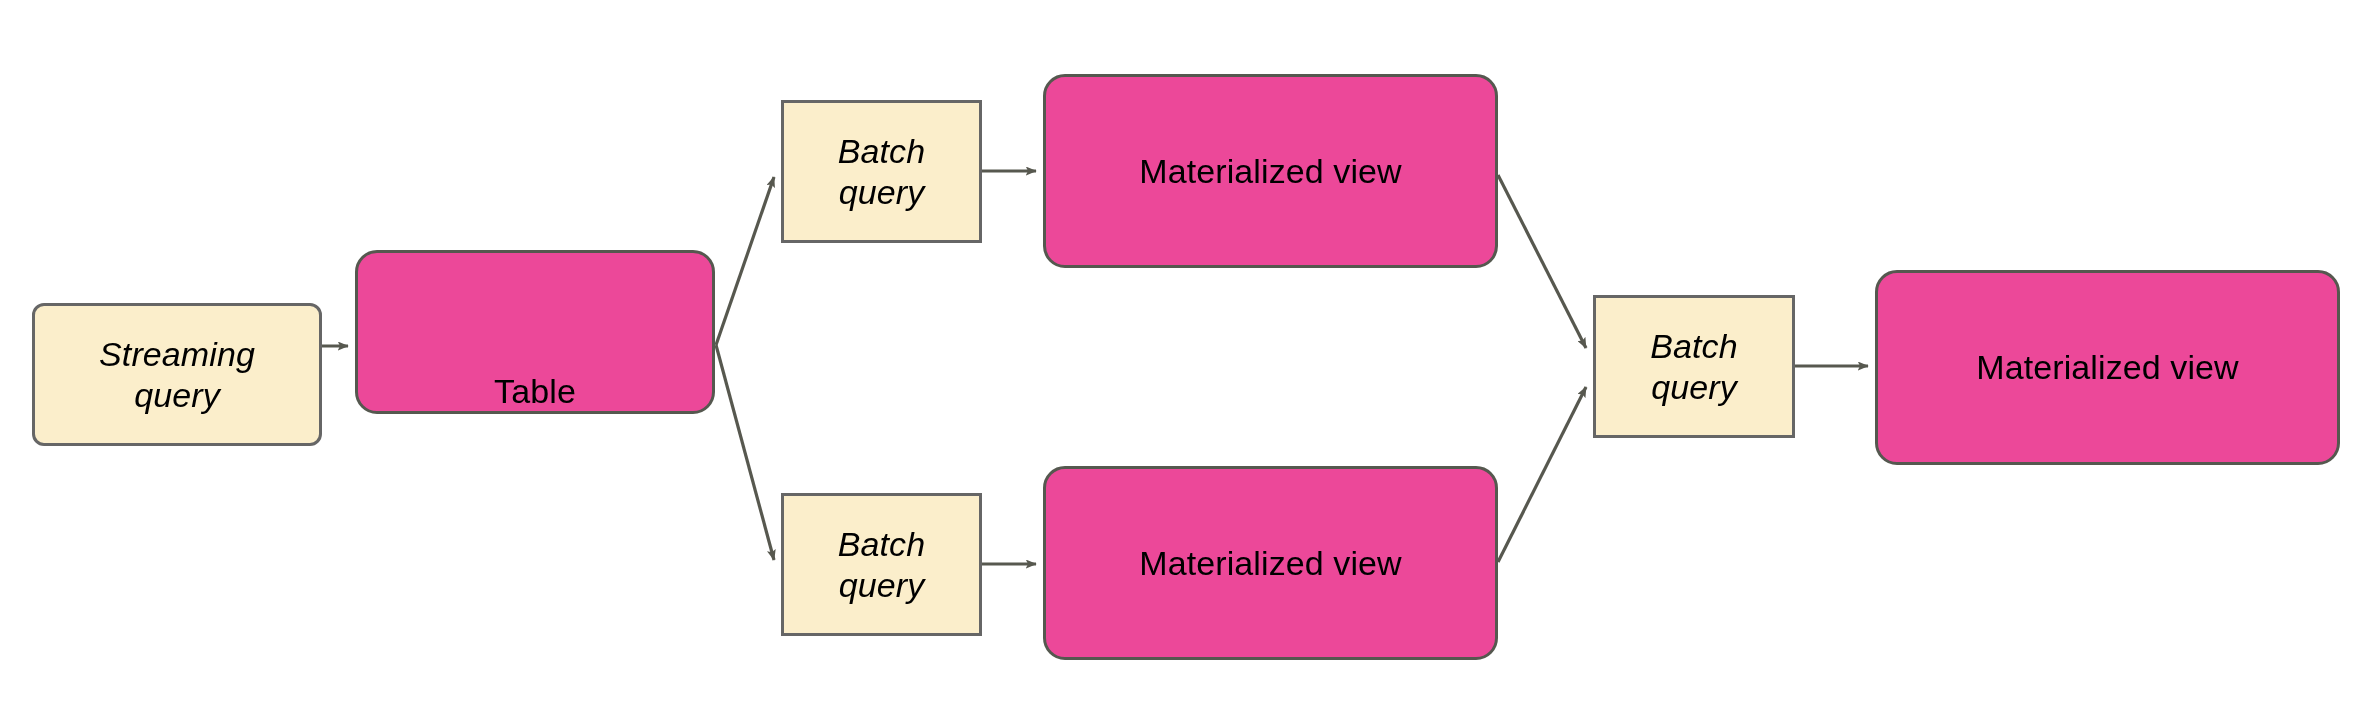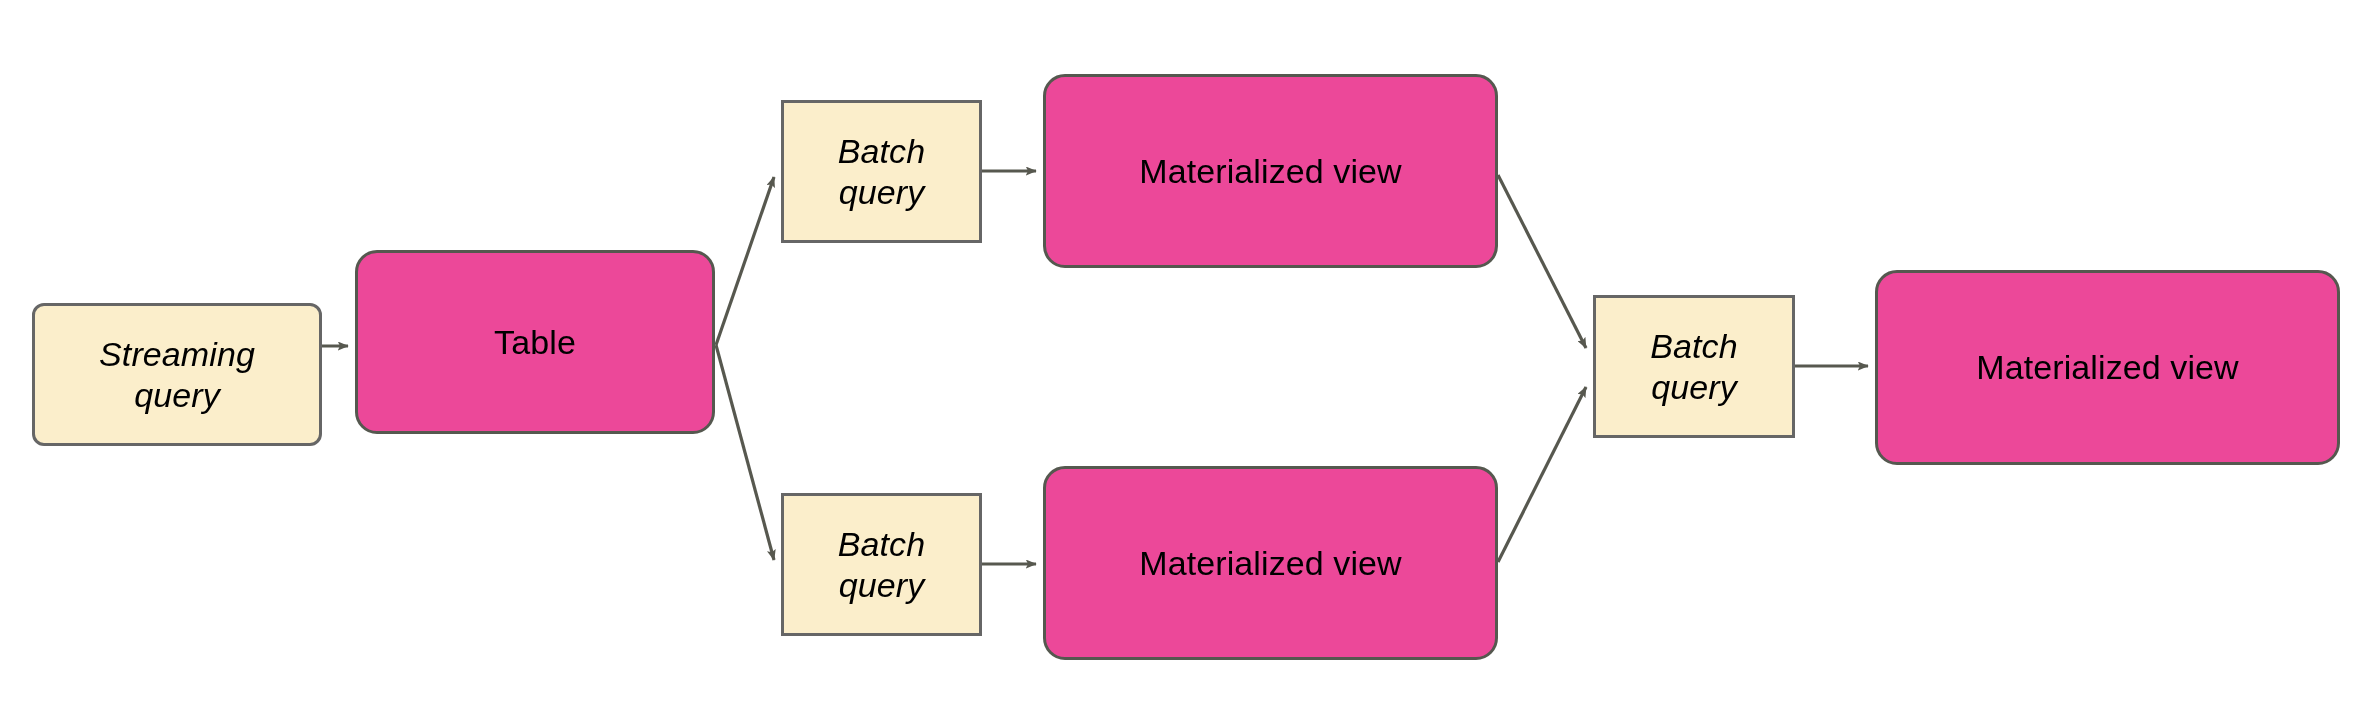--- a/index.html
+++ b/index.html
@@ -79,21 +79,21 @@
         <path d="M 1498 562 L 1586 387" marker-end="url(#arrowhead)"></path>
         <path d="M 1795 366 L 1868 366" marker-end="url(#arrowhead)"></path>
       </g>
   </svg>
 
   <div class="node process" style="left: 32px; top: 275px; width: 290px; height: 143px; border-radius: 12px; margin-top: 28px;">
     <span class="label">Streaming
 query</span>
   </div>
 
-  <div class="node store" style="left: 355px; top: 250px; width: 360px; height: 184px;">
+  <div class="node store" style="left: 355px; top: 250px; width: 360px; height: 164px; align-items: flex-end;">
     <span class="label">Table</span>
   </div>
 
   <div class="node process" style="left: 781px; top: 100px; width: 201px; height: 143px; border-radius: 0px;">
     <span class="label">Batch
 query</span>
   </div>
 
   <div class="node store" style="left: 1043px; top: 74px; width: 455px; height: 194px;">
     <span class="label">Materialized view</span>

